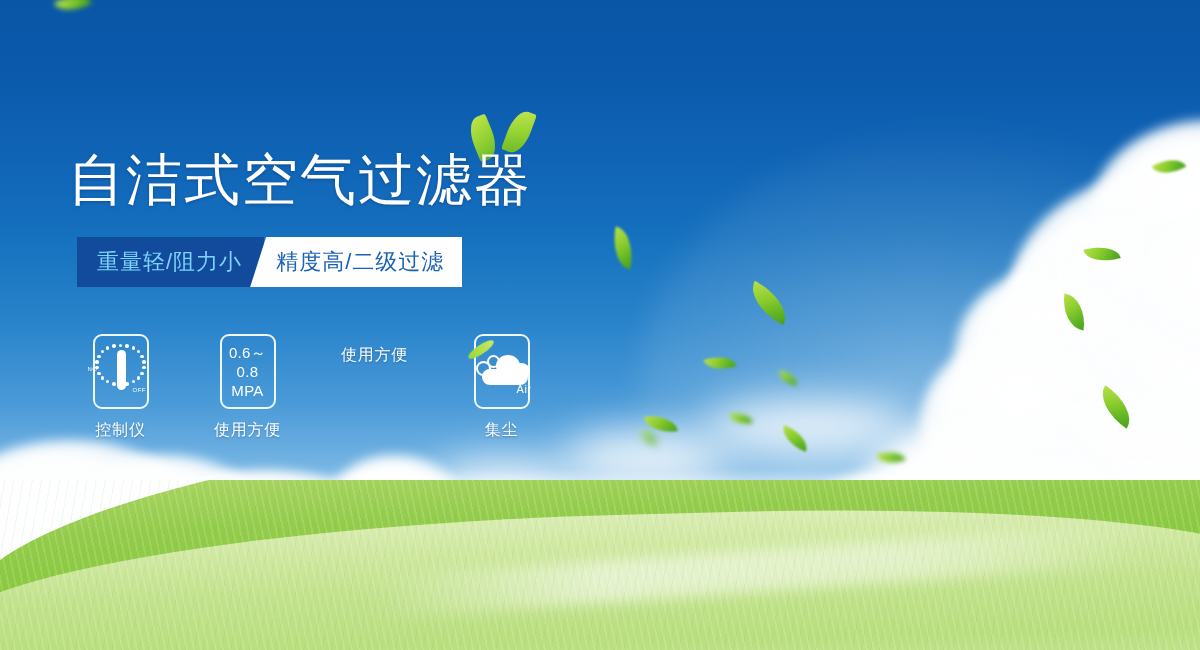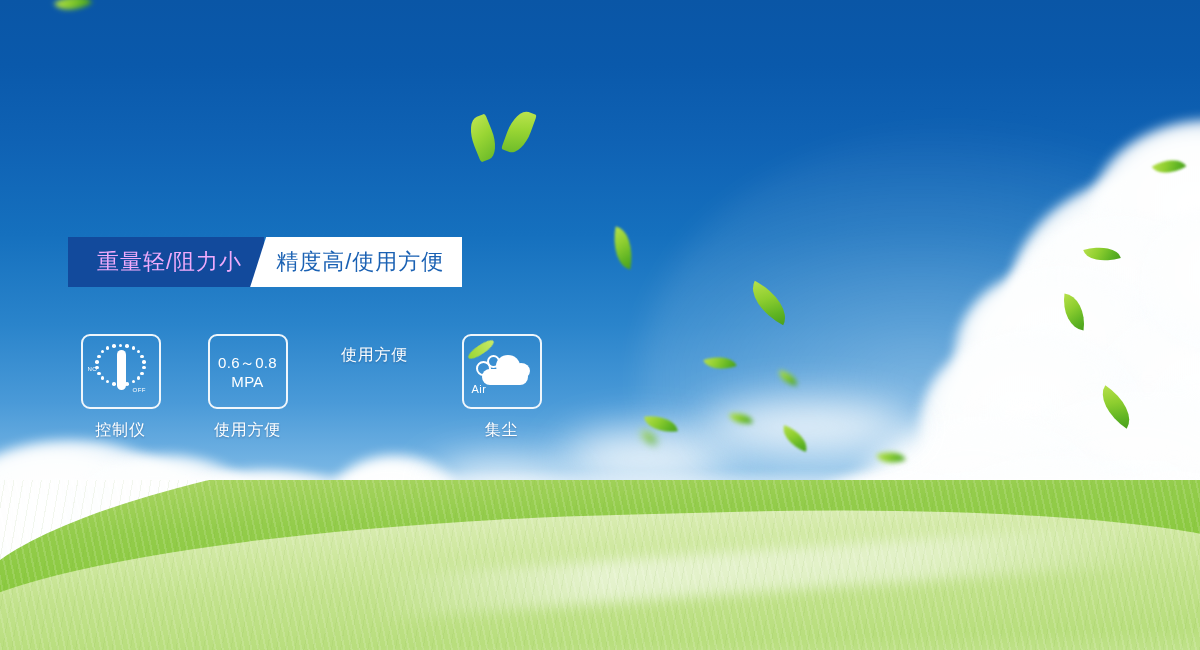--- a/index.html
+++ b/index.html
@@ -184,26 +184,27 @@
   .subbar {
     position: absolute;
     left: 68px; top: 237px;
     height: 50px;
     display: flex;
     align-items: stretch;
   }
   .sub-dark {
     position: relative;
     background: #124a9c;
-    color: #f0abfc;
+    color: #7dd3fc;
     font-size: 22px;
     letter-spacing: 1px;
     display: flex; align-items: center;
-    padding: 0 22px 0 29px;
+    padding: 0 22px 0 20px;
     white-space: nowrap;
+    margin-left: 9px;
   }
   .sub-light {
     position: relative;
     background: #ffffff;
     color: #1a61b3;
     font-size: 22px;
     letter-spacing: 1px;
     display: flex; align-items: center;
     padding: 0 18px 0 26px;
     white-space: nowrap;
@@ -213,21 +214,21 @@
 
   
   .features {
     position: absolute;
     left: 68px; top: 334px;
     display: flex;
     gap: 22px;
   }
   .feature { width: 105px; display: flex; flex-direction: column; align-items: center; }
   .f-box {
-    width: 80px; height: 75px;
+    width: 56px; height: 75px;
     border: 2px solid rgba(255,255,255,.92);
     border-radius: 9px;
     display: flex;
     flex-direction: column;
     align-items: center;
     justify-content: center;
     position: relative;
     box-sizing: border-box;
   }
   .f-text {
@@ -271,21 +272,21 @@
   .coil .bars {
     position: absolute; left: 16px; top: 4px;
     width: 20px; height: 50px;
     background: repeating-linear-gradient(to right, #fff 0 1.6px, transparent 1.6px 4.4px);
   }
 
   
   .aircloud { position: relative; width: 60px; height: 50px; }
   .aircloud .puff { position: absolute; background: #fff; border-radius: 50%; }
   .aircloud .base { position: absolute; left: 10px; top: 22px; width: 46px; height: 16px; background: #fff; border-radius: 8px; }
-  .aircloud .air-t { position: absolute; left: 0; top: 36px; width: 60px; text-align: left; font-size: 11px; color: #fff; letter-spacing: .5px; }
+  .aircloud .air-t { position: absolute; left: 0; top: 36px; width: 60px; text-align: right; font-size: 11px; color: #fff; letter-spacing: .5px; }
   .aircloud .ring2 {
     position: absolute; left: 4px; top: 14px; width: 15px; height: 15px;
     border: 2.6px solid #fff; border-radius: 50%; box-sizing: border-box;
   }
   .aircloud .ring3 {
     position: absolute; left: 15px; top: 8px; width: 13px; height: 13px;
     border: 2.6px solid #fff; border-radius: 50%; box-sizing: border-box;
   }
   .aircloud .streak {
     position: absolute; left: -6px; top: -2px; width: 30px; height: 9px;
@@ -352,24 +353,25 @@
   <div class="leaf blur1" style="left:1154px;top:158px; width:30px; height:17px; transform:rotate(-30deg);"></div>
   <div class="leaf" style="left:1095px;top:395px; width:42px; height:24px; transform:rotate(34deg);"></div>
   <div class="leaf blur2" style="left:878px;  top:450px; width:26px; height:15px; transform:rotate(-20deg);"></div>
   <div class="leaf blur3" style="left:640px;  top:432px; width:18px; height:11px; transform:rotate(14deg);"></div>
 
   <div class="sprout">
     <div class="s-leaf s-left"></div>
     <div class="s-leaf s-right"></div>
   </div>
 
+  <div class="title">自洁式空气过滤器</div>
 
   <div class="subbar">
     <div class="sub-dark">重量轻/阻力小</div>
-    <div class="sub-light">精度高/使用方便</div>
+    <div class="sub-light">精度高/二级过滤</div>
   </div>
 
   <div class="features">
 
     <div class="feature">
       <div class="f-box">
         <div class="gauge">
           <div class="dial">
             <div class="dot" style="left:20.2px; top:0px;"></div>
             <div class="dot" style="left:26.8px; top:0.5px;"></div>

